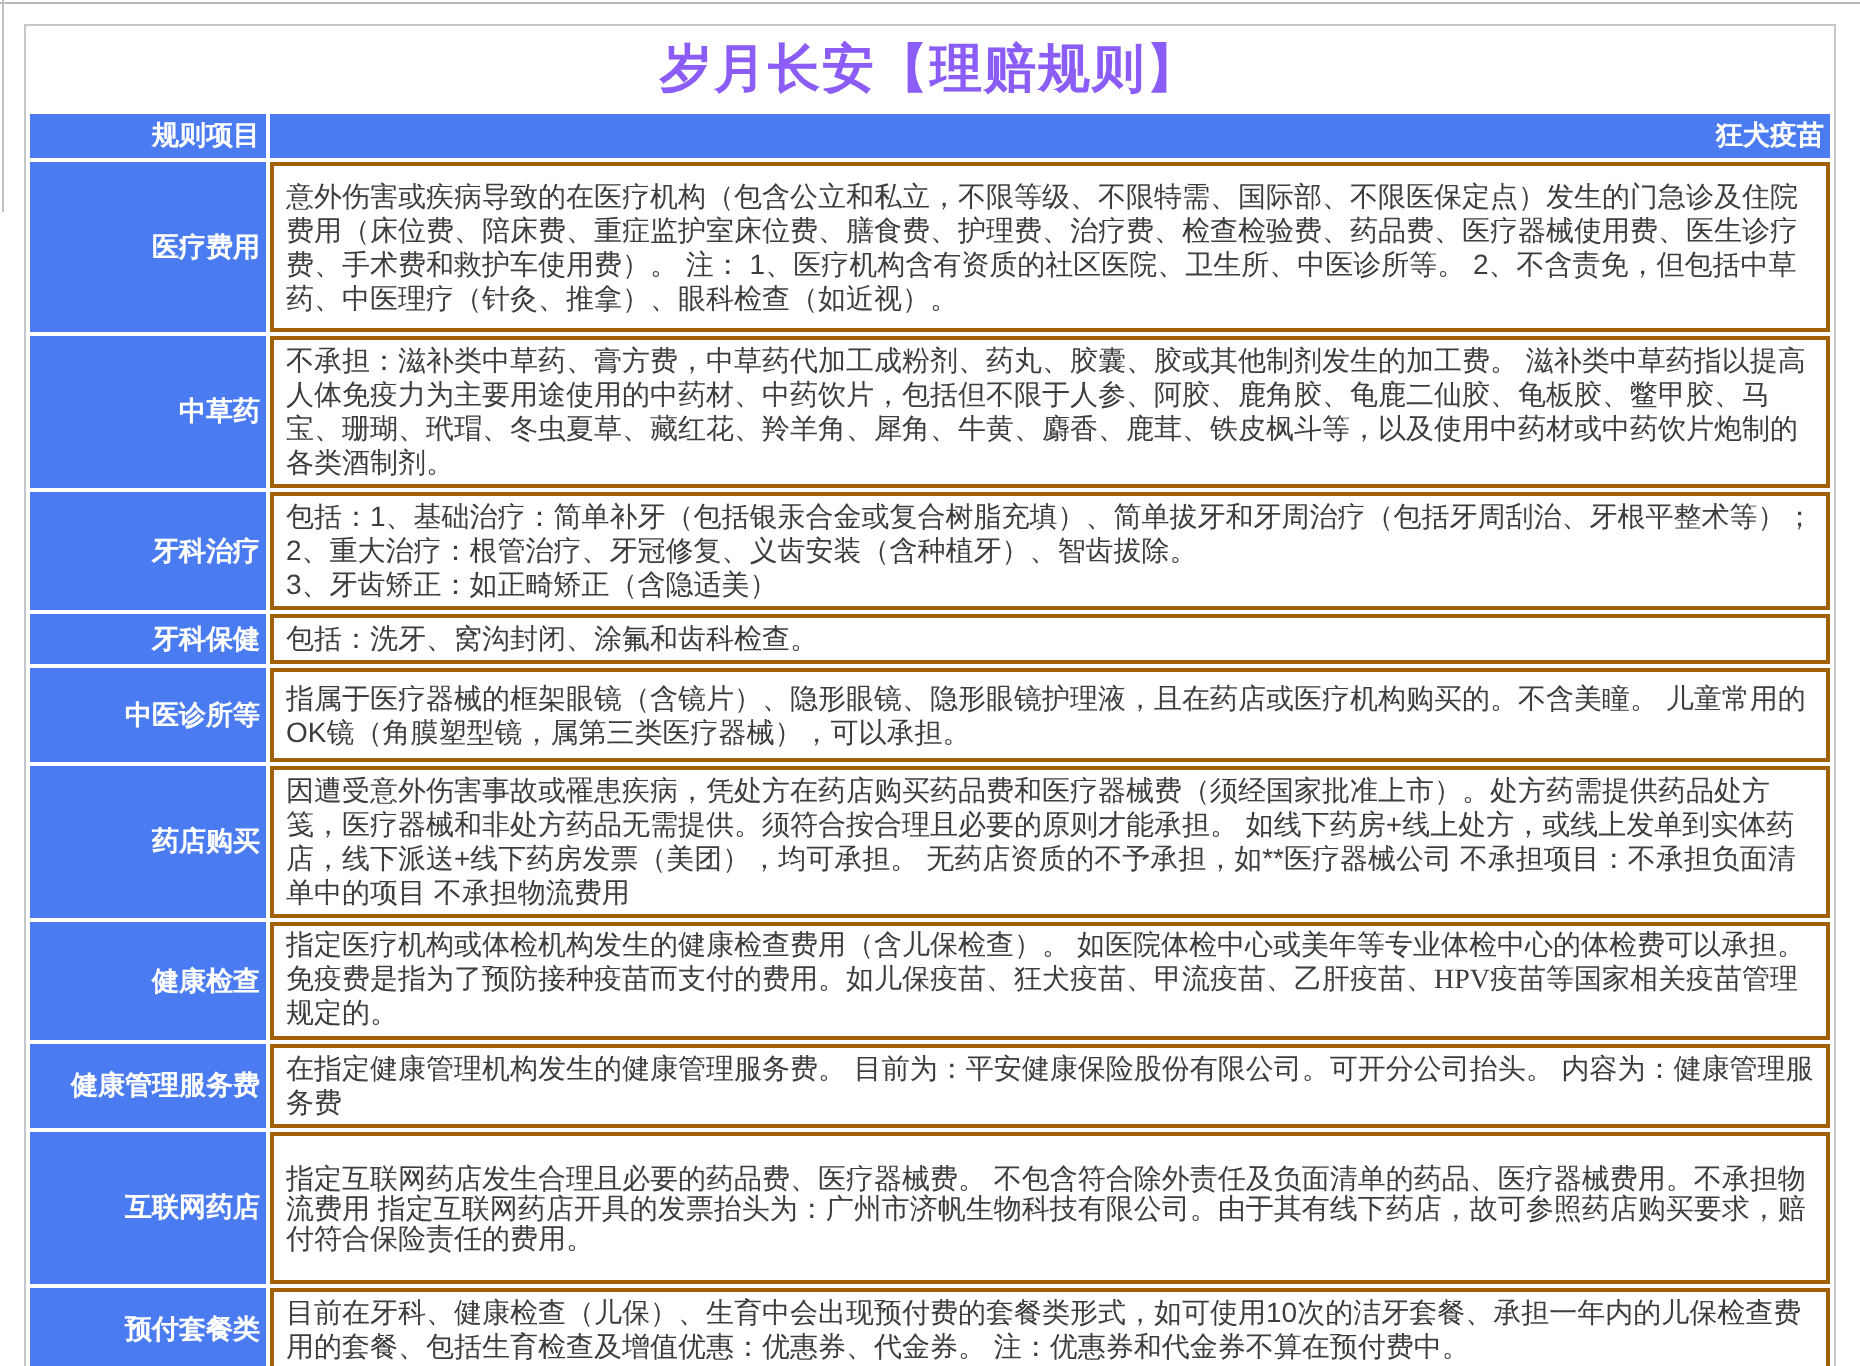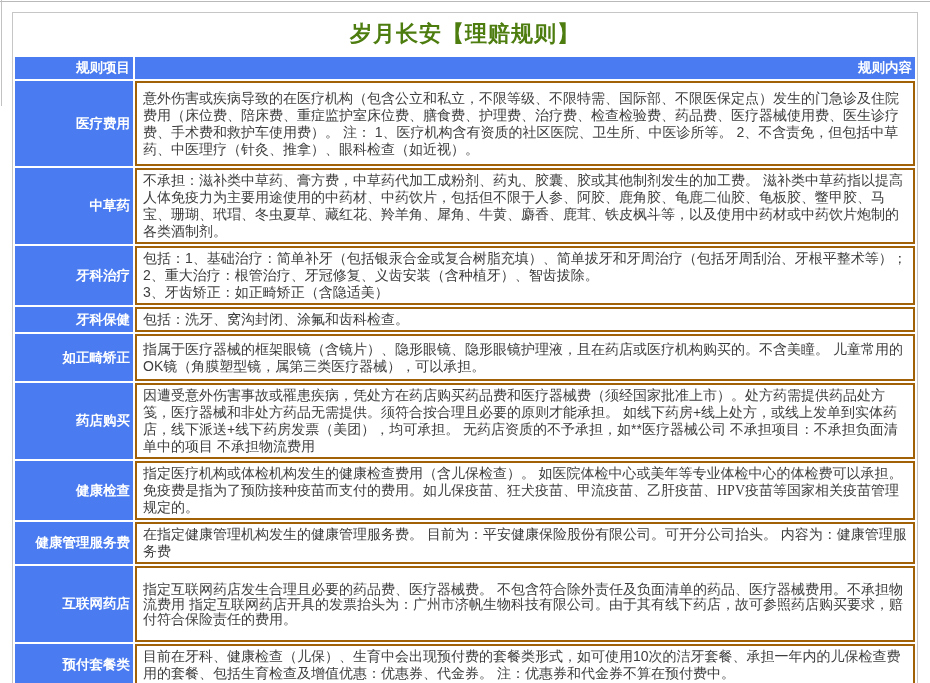--- a/index.html
+++ b/index.html
@@ -21,21 +21,21 @@
   .sheet {
     position: absolute;
     left: 12px; top: 12px;
     width: 906px;
     background: #ffffff;
     border: 1px solid #c6c6c6;
   }
   .title {
     height: 42px;
     display: flex; align-items: center; justify-content: center;
-    font-size: 22px; font-weight: bold; color: #4d7c0f;
+    font-size: 26px; font-weight: bold; color: #8b5cf6;
     letter-spacing: 1px;
   }
   table.rules {
     width: 100%;
     table-layout: fixed;
     border-collapse: separate;
     border-spacing: 2px;
     background: #ffffff;
   }
   col.c-item { width: 118px; }
@@ -85,21 +85,21 @@
 
   <table class="rules">
     <colgroup>
         <col class="c-item">
         <col class="c-content">
       </colgroup>
 
     <tbody>
         <tr class="hdr">
       <th class="blue">规则项目</th>
-      <th class="blue">规则内容</th>
+      <th class="blue">狂犬疫苗</th>
     </tr>
 
     <tr class="r1">
       <td class="blue">医疗费用</td>
       <td class="content">意外伤害或疾病导致的在医疗机构（包含公立和私立，不限等级、不限特需、国际部、不限医保定点）发生的门急诊及住院费用（床位费、陪床费、重症监护室床位费、膳食费、护理费、治疗费、检查检验费、药品费、医疗器械使用费、医生诊疗费、手术费和救护车使用费）。 注： 1、医疗机构含有资质的社区医院、卫生所、中医诊所等。 2、不含责免，但包括中草药、中医理疗（针灸、推拿）、眼科检查（如近视）。</td>
     </tr>
 
     <tr class="r2">
       <td class="blue">中草药</td>
       <td class="content">不承担：滋补类中草药、膏方费，中草药代加工成粉剂、药丸、胶囊、胶或其他制剂发生的加工费。 滋补类中草药指以提高人体免疫力为主要用途使用的中药材、中药饮片，包括但不限于人参、阿胶、鹿角胶、龟鹿二仙胶、龟板胶、鳖甲胶、马宝、珊瑚、玳瑁、冬虫夏草、藏红花、羚羊角、犀角、牛黄、麝香、鹿茸、铁皮枫斗等，以及使用中药材或中药饮片炮制的各类酒制剂。</td>
@@ -112,21 +112,21 @@
 3、牙齿矫正：如正畸矫正（含隐适美）</td>
     </tr>
 
     <tr class="r4">
       <td class="blue">牙科保健</td>
       <td class="content">包括：洗牙、窝沟封闭、涂氟和齿科检查。</td>
     </tr>
 
 
     <tr class="r6">
-      <td class="blue">如正畸矫正</td>
+      <td class="blue">中医诊所等</td>
       <td class="content">指属于医疗器械的框架眼镜（含镜片）、隐形眼镜、隐形眼镜护理液，且在药店或医疗机构购买的。不含美瞳。 儿童常用的OK镜（角膜塑型镜，属第三类医疗器械），可以承担。</td>
     </tr>
 
     <tr class="r7">
       <td class="blue">药店购买</td>
       <td class="content">因遭受意外伤害事故或罹患疾病，凭处方在药店购买药品费和医疗器械费（须经国家批准上市）。处方药需提供药品处方笺，医疗器械和非处方药品无需提供。须符合按合理且必要的原则才能承担。 如线下药房+线上处方，或线上发单到实体药店，线下派送+线下药房发票（美团），均可承担。 无药店资质的不予承担，如**医疗器械公司 不承担项目：不承担负面清单中的项目 不承担物流费用</td>
     </tr>
 
     <tr class="r8">
       <td class="blue">健康检查</td>

